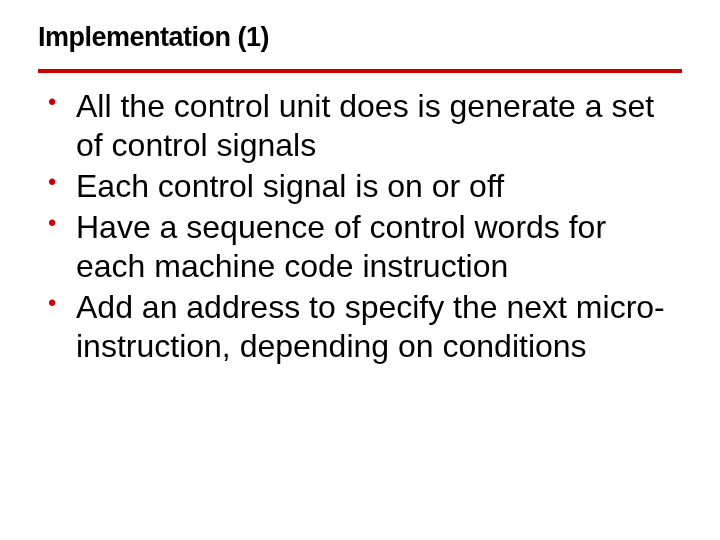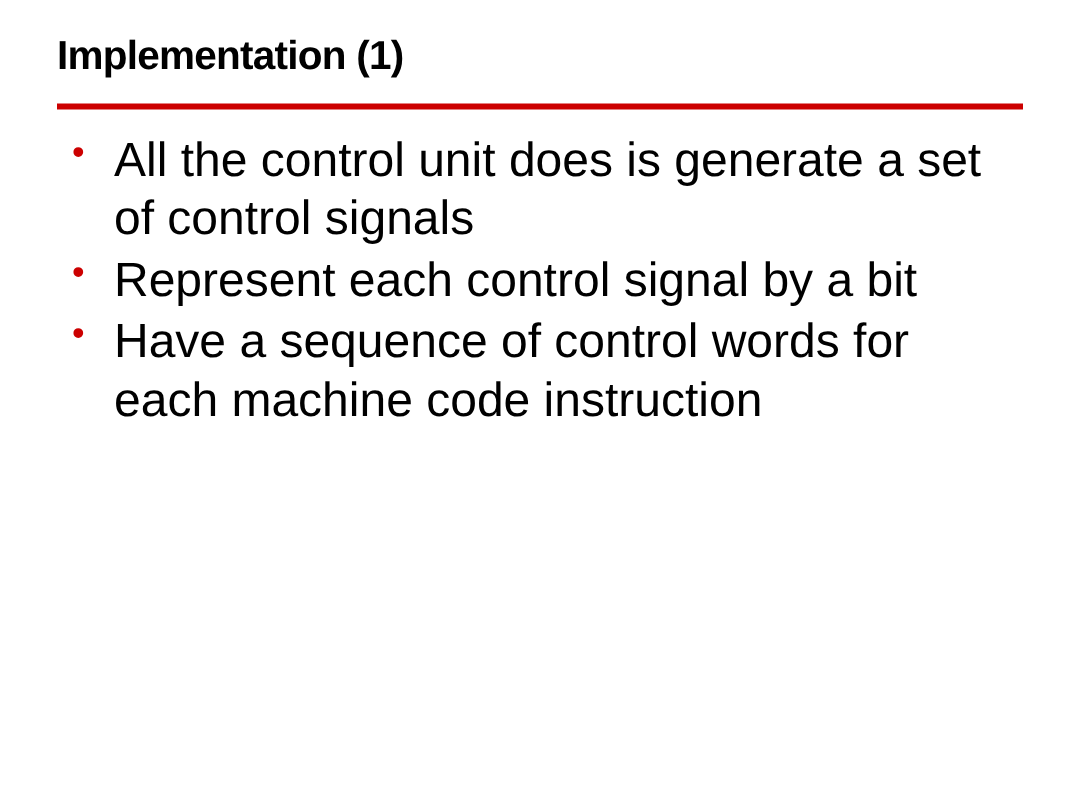--- a/index.html
+++ b/index.html
@@ -45,16 +45,17 @@
     line-height: 1.22;
   }
 </style>
 </head>
 <body>
 
 <div class="slide">
   <div class="title">Implementation (1)</div>
   <ul class="bullets">
     <li>All the control unit does is generate a set of control signals</li>
-    <li>Represent each control signal by a bit</li>
+    <li>Each control signal is on or off</li>
     <li>Have a sequence of control words for each machine code instruction</li>
+    <li>Add an address to specify the next micro-instruction, depending on conditions</li>
   </ul>
 </div>
 
 </body></html>

